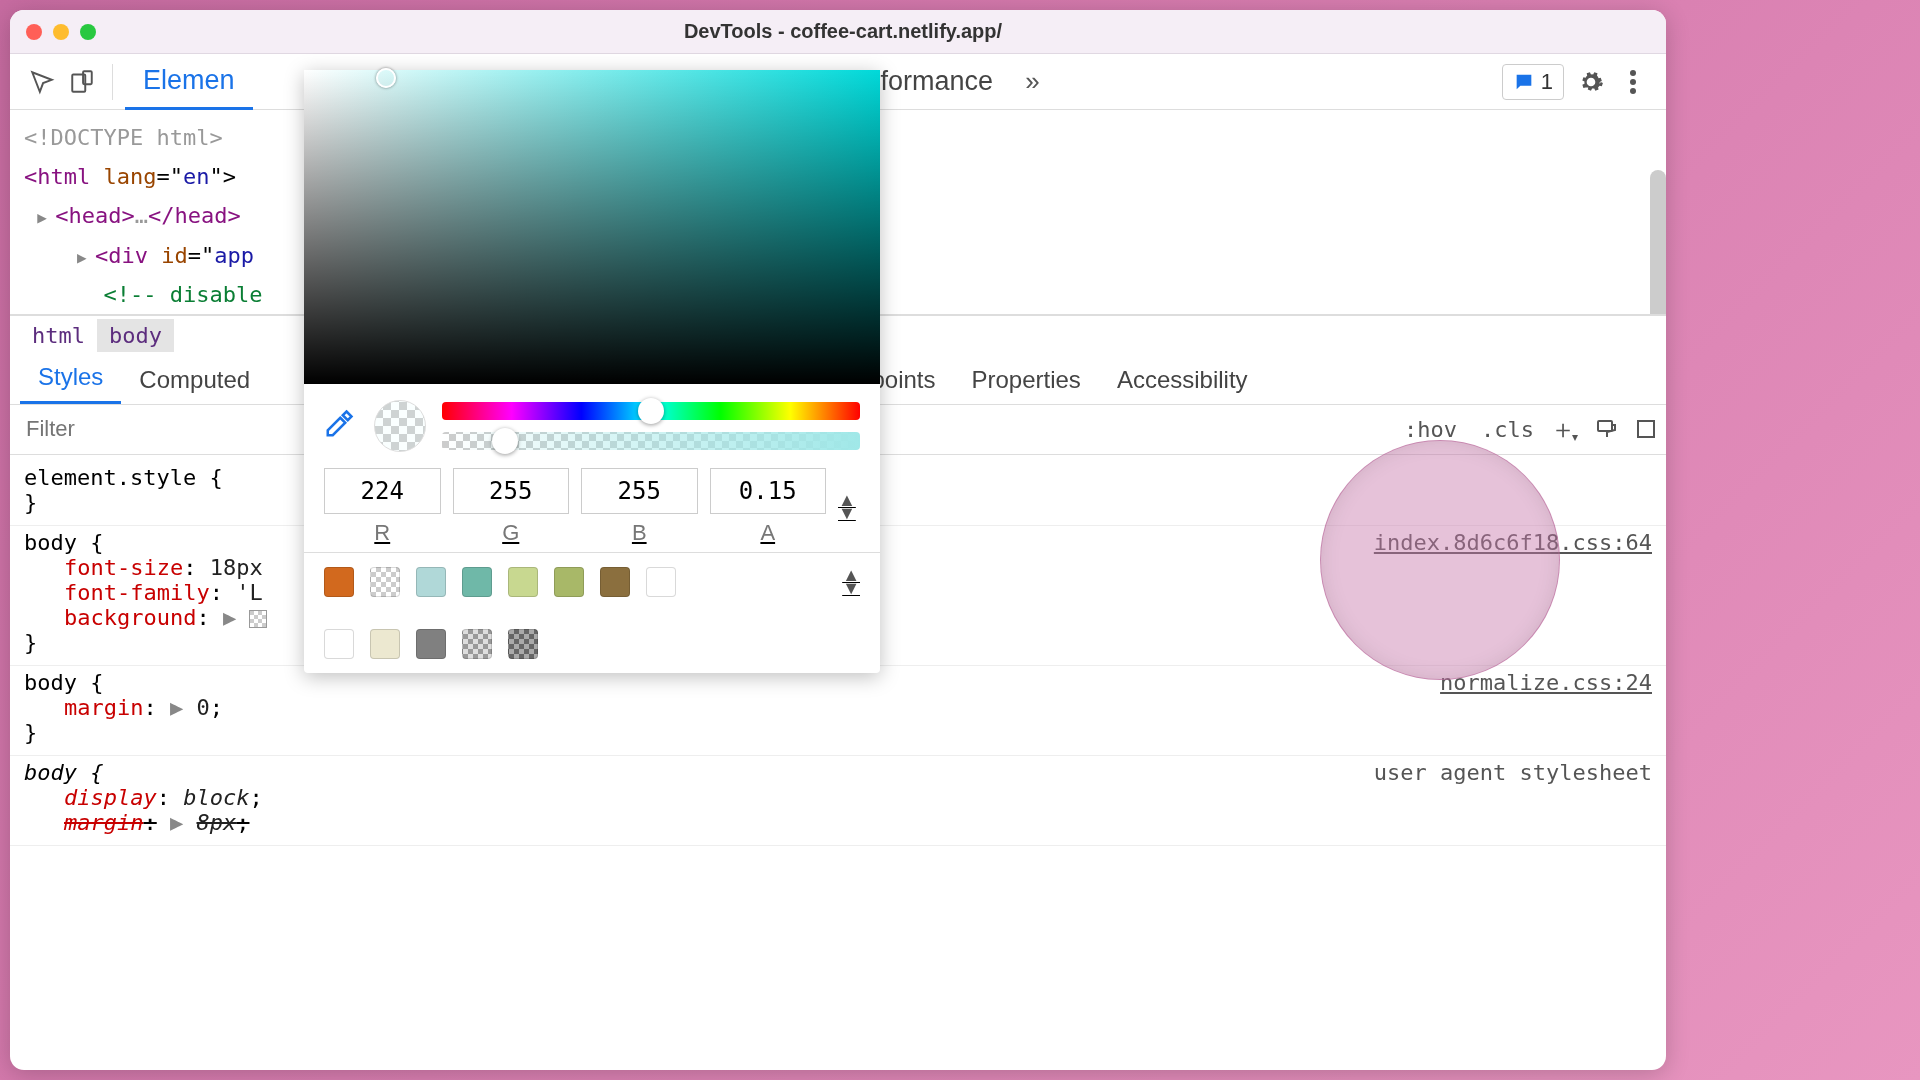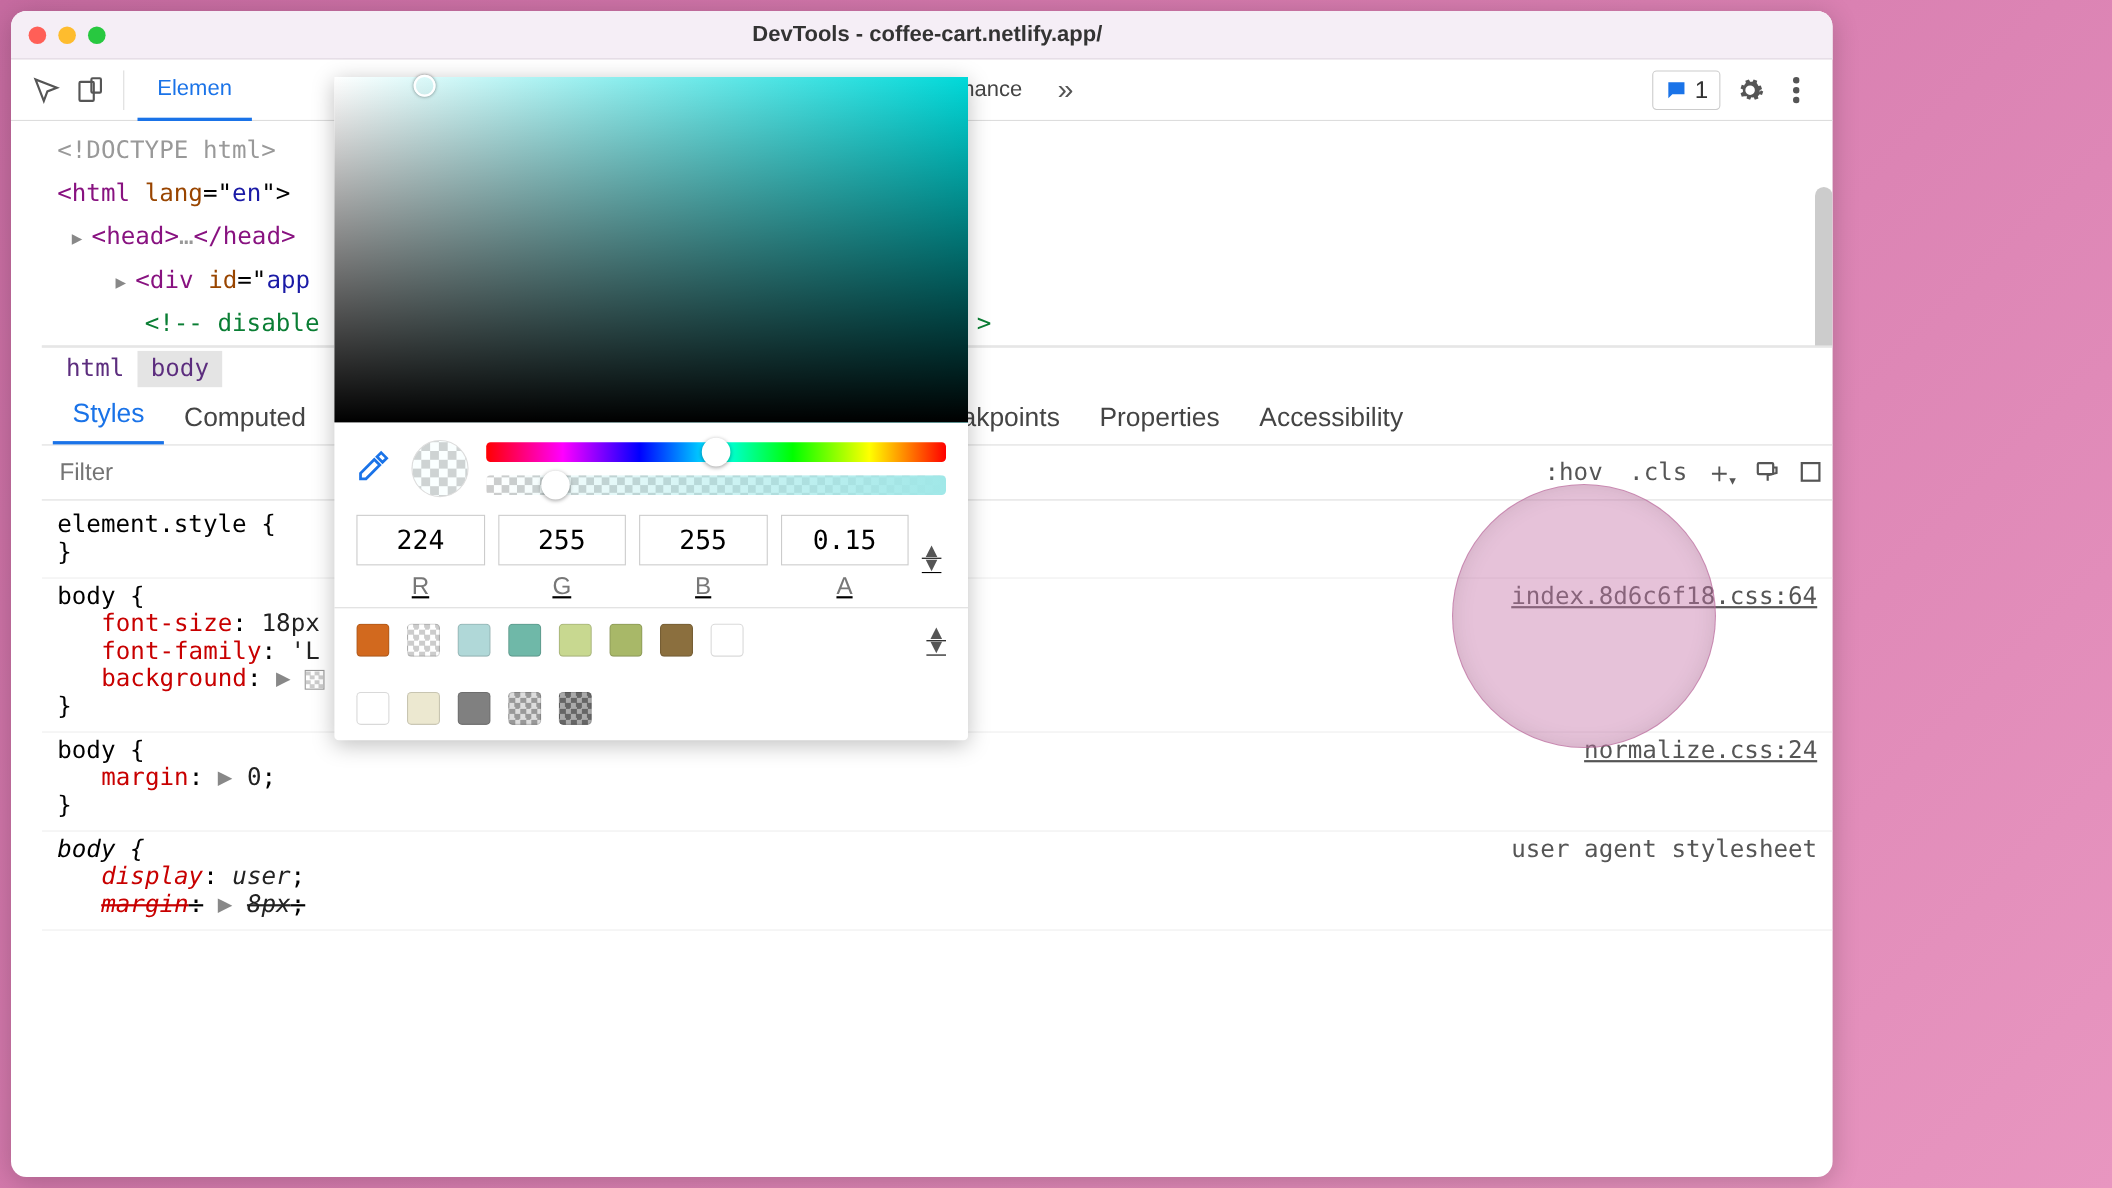--- a/index.html
+++ b/index.html
@@ -22,21 +22,21 @@
 .tl-r { background: #ff5f57; } .tl-y { background: #febc2e; } .tl-g { background: #28c840; }
 .titlebar-title { flex: 1; text-align: center; font-size: 20px; font-weight: 600; color: #333; }
 
 .toolbar {
   height: 56px; display: flex; align-items: center; padding: 0 14px;
   border-bottom: 1px solid #ddd; gap: 4px;
 }
 .tb-icon { width: 36px; height: 36px; display: flex; align-items: center; justify-content: center; cursor: pointer; }
 .tb-icon svg { width: 26px; height: 26px; stroke: #555; fill: none; stroke-width: 1.8; }
 .tb-sep { width: 1px; height: 36px; background: #ddd; margin: 0 8px; }
-.tab { padding: 0 18px; height: 56px; display:flex; align-items:center; font-size: 20px; color: #444; cursor: pointer; }
+.tab { padding: 0 18px; height: 56px; display:flex; align-items:center; font-size: 27px; color: #444; cursor: pointer; }
 .tab.active { color: #1a73e8; border-bottom: 3px solid #1a73e8; }
 .tb-spacer { flex: 1; }
 .chev-more { font-size: 26px; color: #555; padding: 0 10px; cursor:pointer; }
 .issues-pill { display:flex; align-items:center; gap:6px; border:1px solid #ccc; border-radius:4px; padding:4px 10px; margin-right:4px; cursor:pointer;}
 .issues-pill svg { width:22px; height:22px; fill:#1a73e8; }
 .issues-pill span { font-size:22px; color:#333;}
 .gear, .kebab { width:38px;height:56px;display:flex;align-items:center;justify-content:center;cursor:pointer;}
 .gear svg{width:26px;height:26px;fill:#555;}
 .kebab svg{width:6px;height:24px;fill:#555;}
 
@@ -162,21 +162,21 @@
     </div>
     <div class="kebab">
       <svg viewBox="0 0 6 24">
           <circle cx="3" cy="3" r="3"></circle>
           <circle cx="3" cy="12" r="3"></circle>
           <circle cx="3" cy="21" r="3"></circle>
         </svg>
     </div>
   </div>
 
-  <div class="content-area" style="flex-direction:column;margin-left:28px;">
+  <div class="content-area" style="flex-direction:column;">
     <div style="display:flex;flex:0 0 auto;border-bottom:1px solid #ddd;position:relative;">
       <div class="dom-tree">
         <div class="dom-line"><span class="c-gray">&lt;!DOCTYPE html&gt;</span></div>
         <div class="dom-line"><span class="c-purple">&lt;html </span><span class="c-brown">lang</span><span>="</span><span class="c-blue">en</span><span>"&gt;</span></div>
         <div class="dom-line"> <span class="tri">▶</span><span class="c-purple">&lt;head&gt;</span><span class="c-gray">…</span><span class="c-purple">&lt;/head&gt;</span></div>
         <div class="dom-line">    <span class="tri">▶</span><span class="c-purple">&lt;div </span><span class="c-brown">id</span><span>="</span><span class="c-blue">app</span></div>
         <div class="dom-line">      <span style="color:#0a7e34">&lt;!-- disable</span><span style="position:absolute;left:850px;color:#0a7e34">&gt;</span></div>
         <div class="scrollbar"></div>
       </div>
     </div>
@@ -228,21 +228,21 @@
       </div>
       <div class="rule">
         <span class="src">normalize.css:24</span>
         <div>body {</div>
         <div class="prop"><span class="pk">margin</span>: <span style="color:#888">▶</span> <span class="pv">0</span>;</div>
         <div>}</div>
       </div>
       <div class="rule">
         <span class="src ua">user agent stylesheet</span>
         <div style="font-style:italic">body {</div>
-        <div class="prop italic"><span class="pk">display</span>: <span class="pv">user</span>;</div>
+        <div class="prop italic"><span class="pk">display</span>: <span class="pv">block</span>;</div>
         <div class="prop italic"><span class="pk strike">margin</span><span class="strike">:</span><span style="color:#888"> ▶ </span><span class="pv strike">8px</span><span class="strike">;</span></div>
       </div>
 
     </div>
   </div>
 
   <div class="color-picker">
     <div class="cp-canvas">
       <div class="cp-cursor"></div>
     </div>

